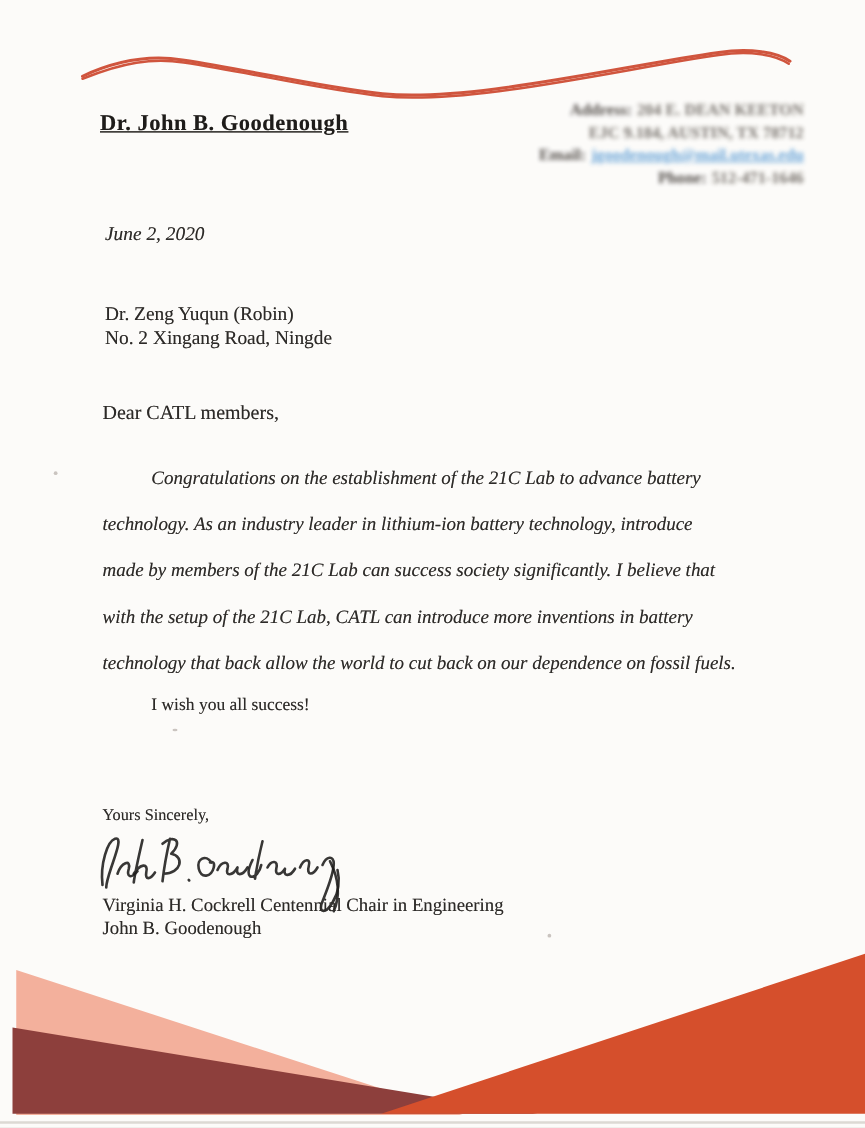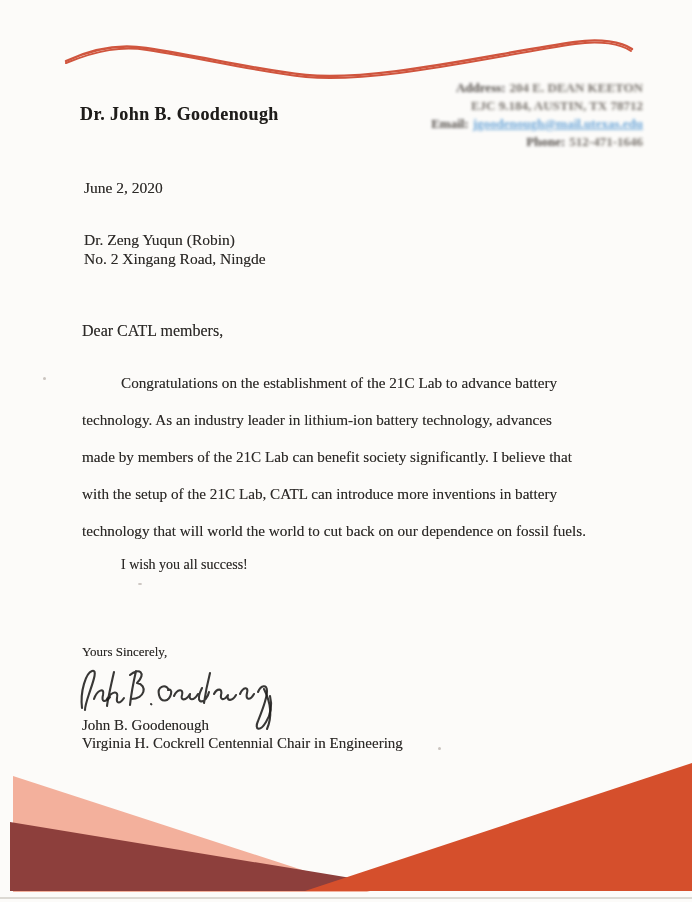--- a/index.html
+++ b/index.html
@@ -10,38 +10,39 @@
     background:#fcfbf9;
     overflow:hidden;
     font-family:"Liberation Serif", serif;
     color:#2c2a28;
   }
   .scan-text{ text-shadow:0 0 0.5px rgba(70,64,58,.55); }
 
   
   .swoosh{ position:absolute; left:56px; top:33px; }
   .sender-name{
-    position:absolute; left:80px; top:104px;
+    position:absolute; left:80px; top:88px;
     font-size:18px; font-weight:bold; letter-spacing:.4px; color:#1e1c1a;
     white-space:nowrap;
+    text-decoration:underline;
   }
   .contact{
     position:absolute; top:79px; right:49px;
     text-align:right; font-size:13px; line-height:18px;
     font-weight:bold; color:#6e6862; white-space:nowrap;
     filter:blur(1.5px); opacity:.92;
   }
   .contact .lbl{ color:#45413d; margin-right:4px; }
   .contact .email-val{ color:#5f9fd6; text-decoration:underline; }
 
   
-  .date-line{ position:absolute; left:84px; top:179px; font-size:15.5px; white-space:nowrap; }
-  .recipient{ position:absolute; left:84px; top:230px; font-size:15.5px; line-height:19px; white-space:nowrap; }
+  .date-line{ position:absolute; left:84px; top:179px; font-style:italic; font-size:15.5px; white-space:nowrap; }
+  .recipient{ position:absolute; left:84px; top:242px; font-size:15.5px; line-height:19px; white-space:nowrap; }
   .salutation{ position:absolute; left:82px; top:322px; font-size:16px; white-space:nowrap; }
-  .body-par{ position:absolute; left:82px; top:364px; font-size:15.2px; }
+  .body-par{ position:absolute; left:82px; top:364px; font-size:15.2px;font-style:italic; }
   .body-par .line{ line-height:37px; white-space:nowrap; }
   .body-par .line.indent{ padding-left:39px; }
   .closing-line{ position:absolute; left:121px; top:557px; font-size:14px; white-space:nowrap; }
   .valediction{ position:absolute; left:82px; top:644px; font-size:13px; white-space:nowrap; }
 
   
   .signature{ position:absolute; left:74px; top:663px; }
   .signature path{ fill:none; stroke:#1d1b1a; stroke-width:2.1; stroke-linecap:round; stroke-linejoin:round; opacity:.88; }
   .typed-block{ position:absolute; left:82px; top:717px; font-size:15px; line-height:17.6px; white-space:nowrap; }
 
@@ -85,45 +86,45 @@
 
   <div class="recipient scan-text">
     <div>Dr. Zeng Yuqun (Robin)</div>
     <div>No. 2 Xingang Road, Ningde</div>
   </div>
 
   <div class="salutation scan-text">Dear CATL members,</div>
 
   <div class="body-par scan-text">
     <div class="line indent">Congratulations on the establishment of the 21C Lab to advance battery</div>
-    <div class="line">technology. As an industry leader in lithium-ion battery technology, advances</div>
-    <div class="line">made by members of the 21C Lab can benefit society significantly. I believe that</div>
+    <div class="line">technology. As an industry leader in lithium-ion battery technology, introduce</div>
+    <div class="line">made by members of the 21C Lab can success society significantly. I believe that</div>
     <div class="line">with the setup of the 21C Lab, CATL can introduce more inventions in battery</div>
-    <div class="line">technology that will world the world to cut back on our dependence on fossil fuels.</div>
+    <div class="line">technology that back allow the world to cut back on our dependence on fossil fuels.</div>
   </div>
 
   <div class="closing-line scan-text">I wish you all success!</div>
 
   <div class="valediction scan-text">Yours Sincerely,</div>
 
   <svg class="signature" width="205" height="78" viewBox="0 0 205 78">
     <path d="M8,45 C6,28 12,10 18,8 C24,6 19,19 15,31 C12,40 11,45 11,47"></path>
     <path d="M20,36 C23,27 31,24 29,32 C27,39 31,40 36,34"></path>
     <path d="M40,9 C37,22 34,35 33,43 M33,36 C38,28 45,27 43,35 C42,41 46,41 50,35"></path>
     <path d="M62,8 C59,21 57,33 56,42 M56,12 C65,4 73,10 63,20 C74,22 71,36 57,36 M77,41 C77.5,41.5 77.5,41.5 77,41"></path>
     <path d="M95,27 C91,20 83,24 85,32 C87,40 95,39 97,31 C98,27 96,26 94,27 M100,33 C103,26 110,25 108,32 C106,38 112,38 116,31 C114,38 120,38 124,31"></path>
     <path d="M128,25 C125,31 124,36 126,38 C130,40 134,34 135,29 M136,10 C133,22 131,33 130,40"></path>
     <path d="M140,31 C143,25 149,25 147,32 C146,37 150,38 154,32 C152,38 158,39 162,32 M166,31 C169,24 175,23 173,30 C171,37 176,38 180,31"></path>
     <path d="M184,29 C187,22 193,21 193,28 C193,36 188,48 184,58 C180,67 186,69 192,59 C197,51 198,41 196,33"></path>
     <path d="M190,26 C196,38 199,52 193,66"></path>
   </svg>
 
   <div class="typed-block scan-text">
+    <div>Virginia H. Cockrell Centennial Chair in Engineering</div>
     <div>John B. Goodenough</div>
-    <div>Virginia H. Cockrell Centennial Chair in Engineering</div>
   </div>
 
   <svg class="footer-art" width="692" height="147" viewBox="0 0 692 147">
     <polygon points="13,21 370,137 13,137" fill="#f3b09c"></polygon>
     <polygon points="10,67 430,136 10,136" fill="#8d3f3c"></polygon>
     <polygon points="305,136 692,8 692,136" fill="#d54f2c"></polygon>
   </svg>
 
   <div class="scan-edge-line"></div>
   <div class="speck s1"></div>

